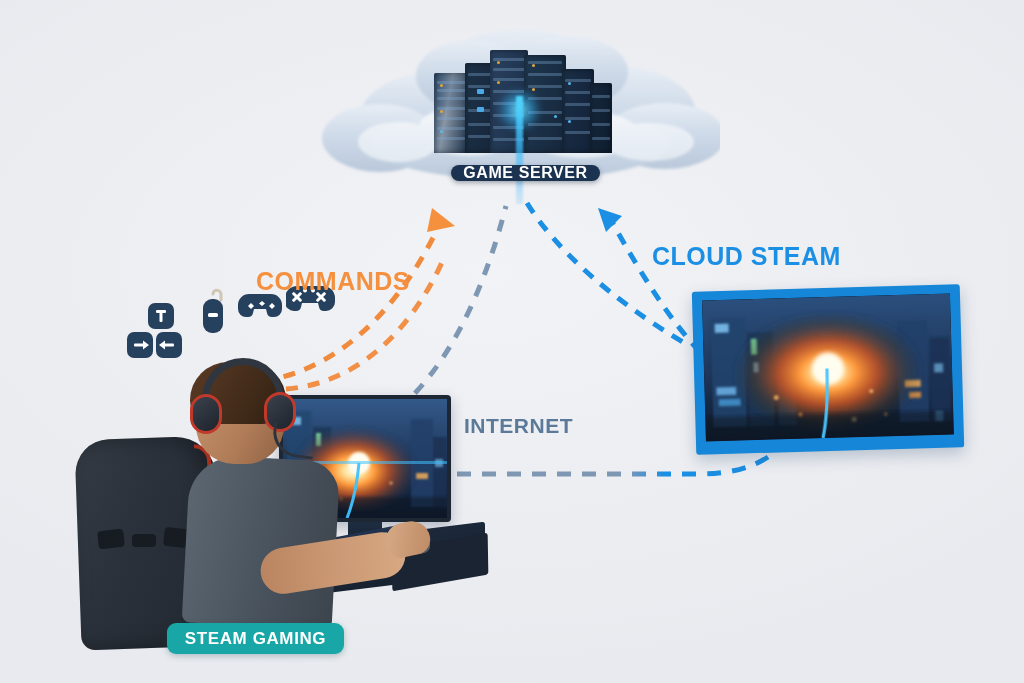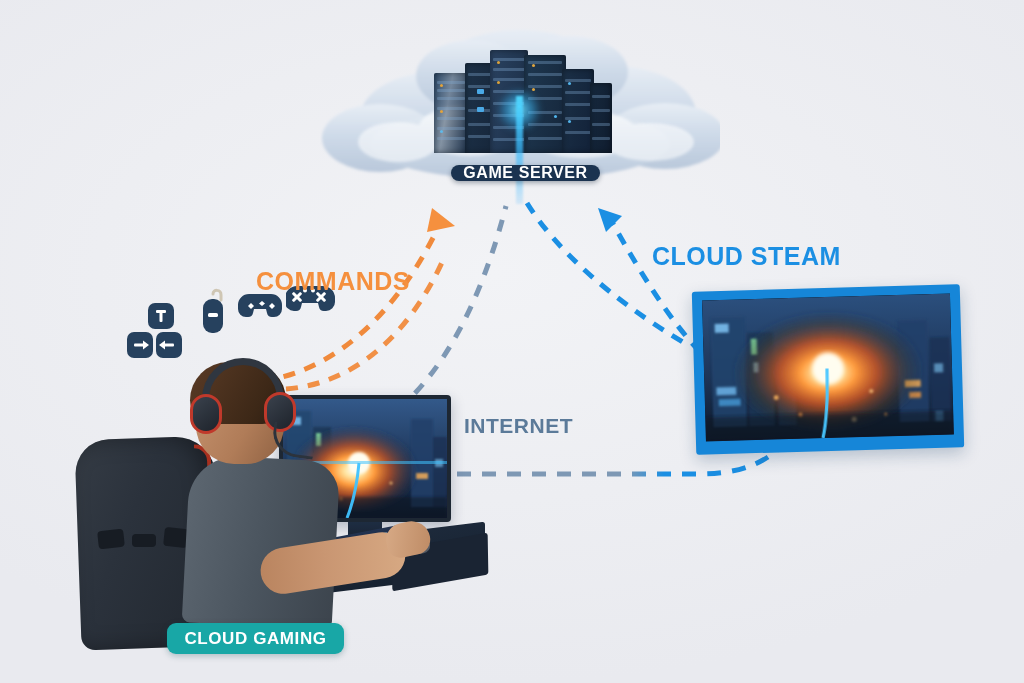--- a/index.html
+++ b/index.html
@@ -729,15 +729,15 @@
   </div>
 
   <div class="flow-label" id="label-commands">COMMANDS</div>
 
   <div class="flow-label" id="label-video">CLOUD STEAM</div>
 
   <div class="flow-label" id="label-internet">INTERNET</div>
 
   <div class="pill" id="badge-game-server">GAME SERVER</div>
 
-  <div class="pill" id="badge-cloud-gaming">CLOUD GAMING</div>
+  <div class="pill" id="badge-cloud-gaming">STEAM GAMING</div>
 
 </div>
 
 </body></html>

